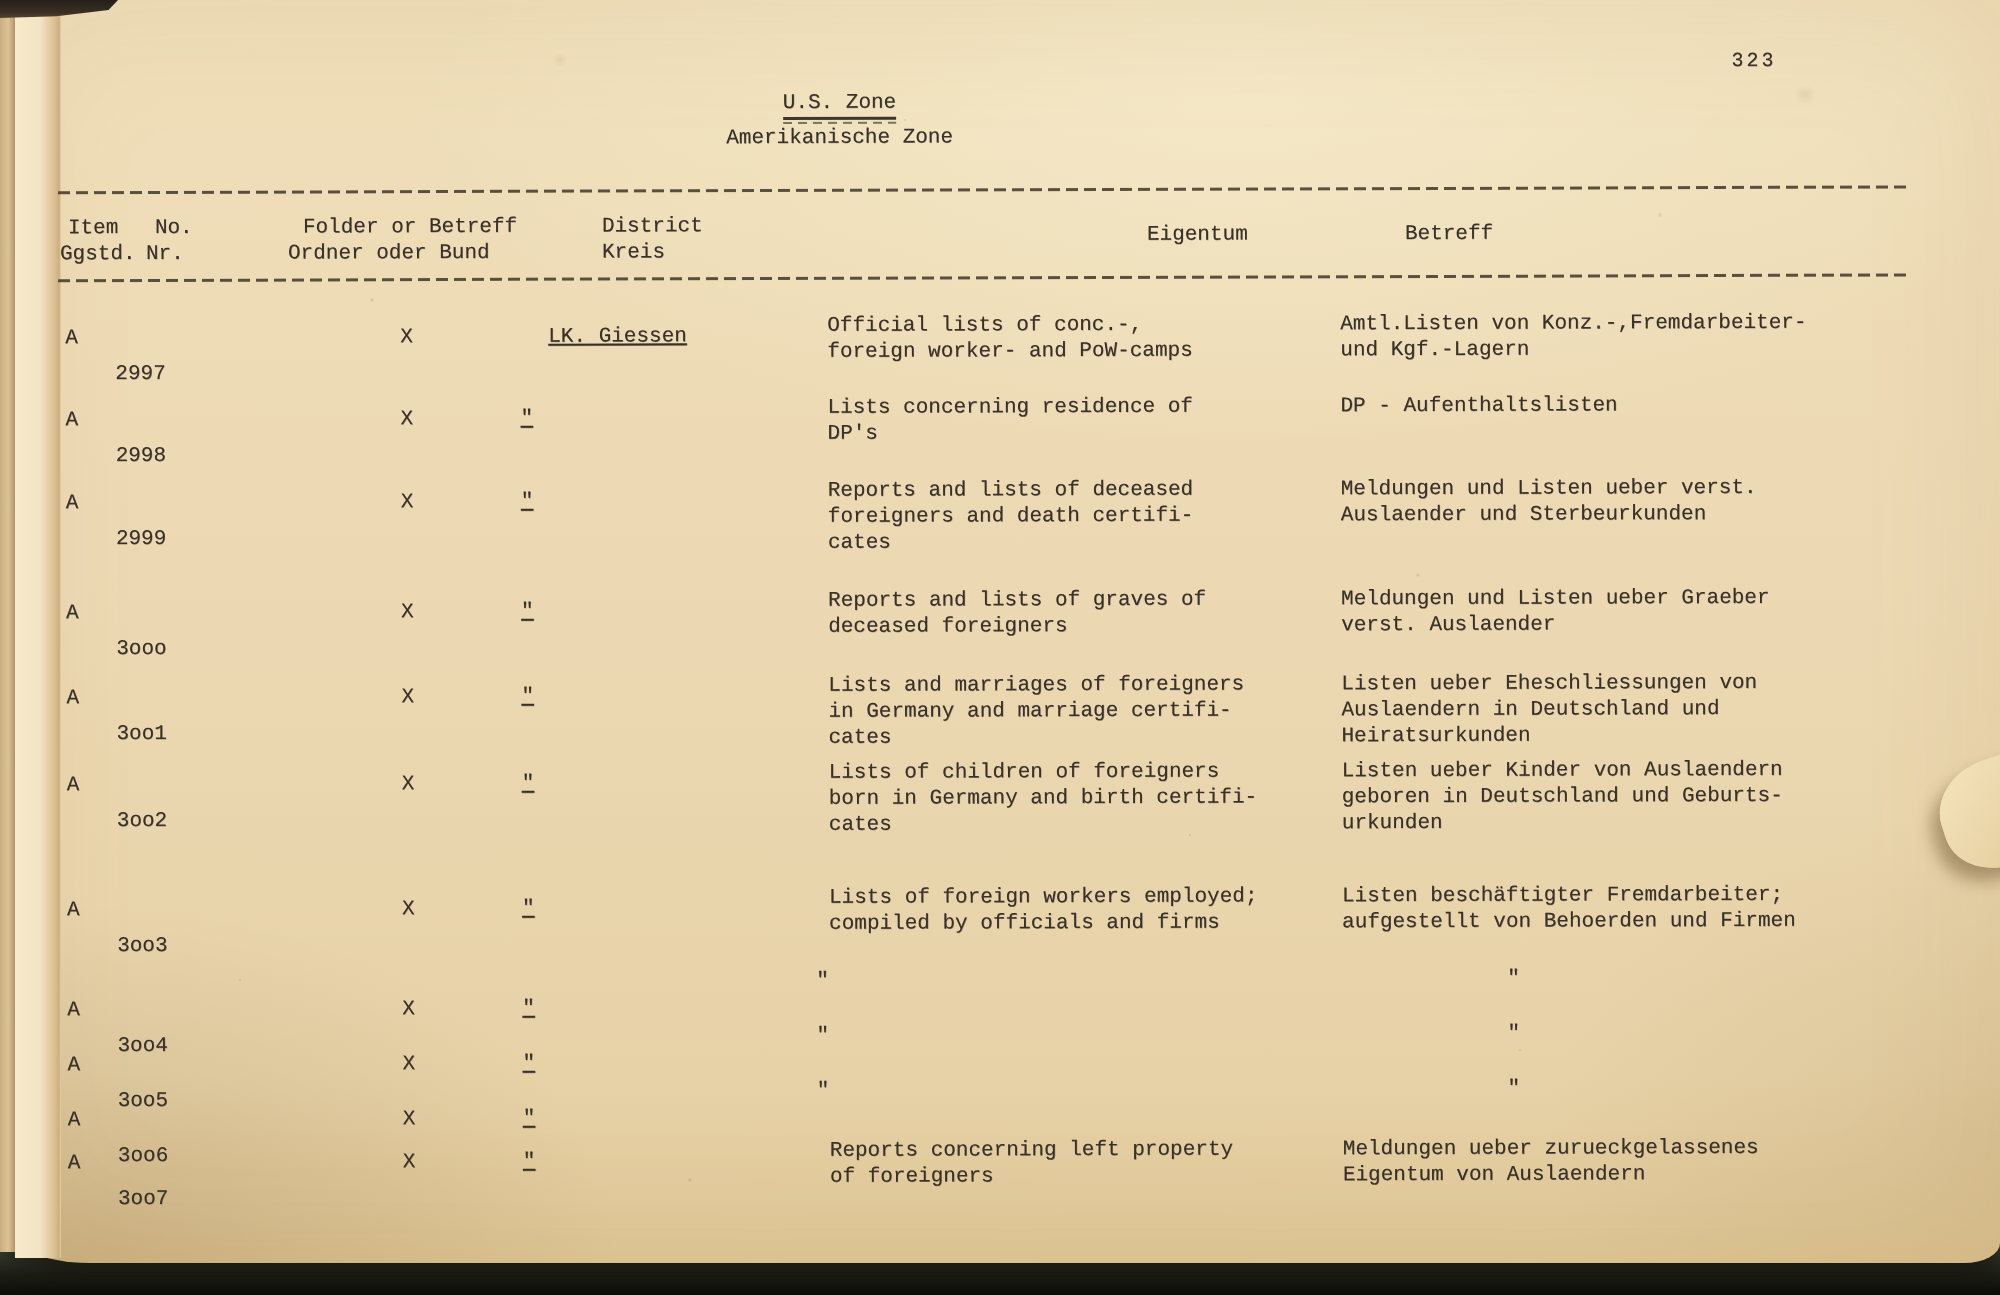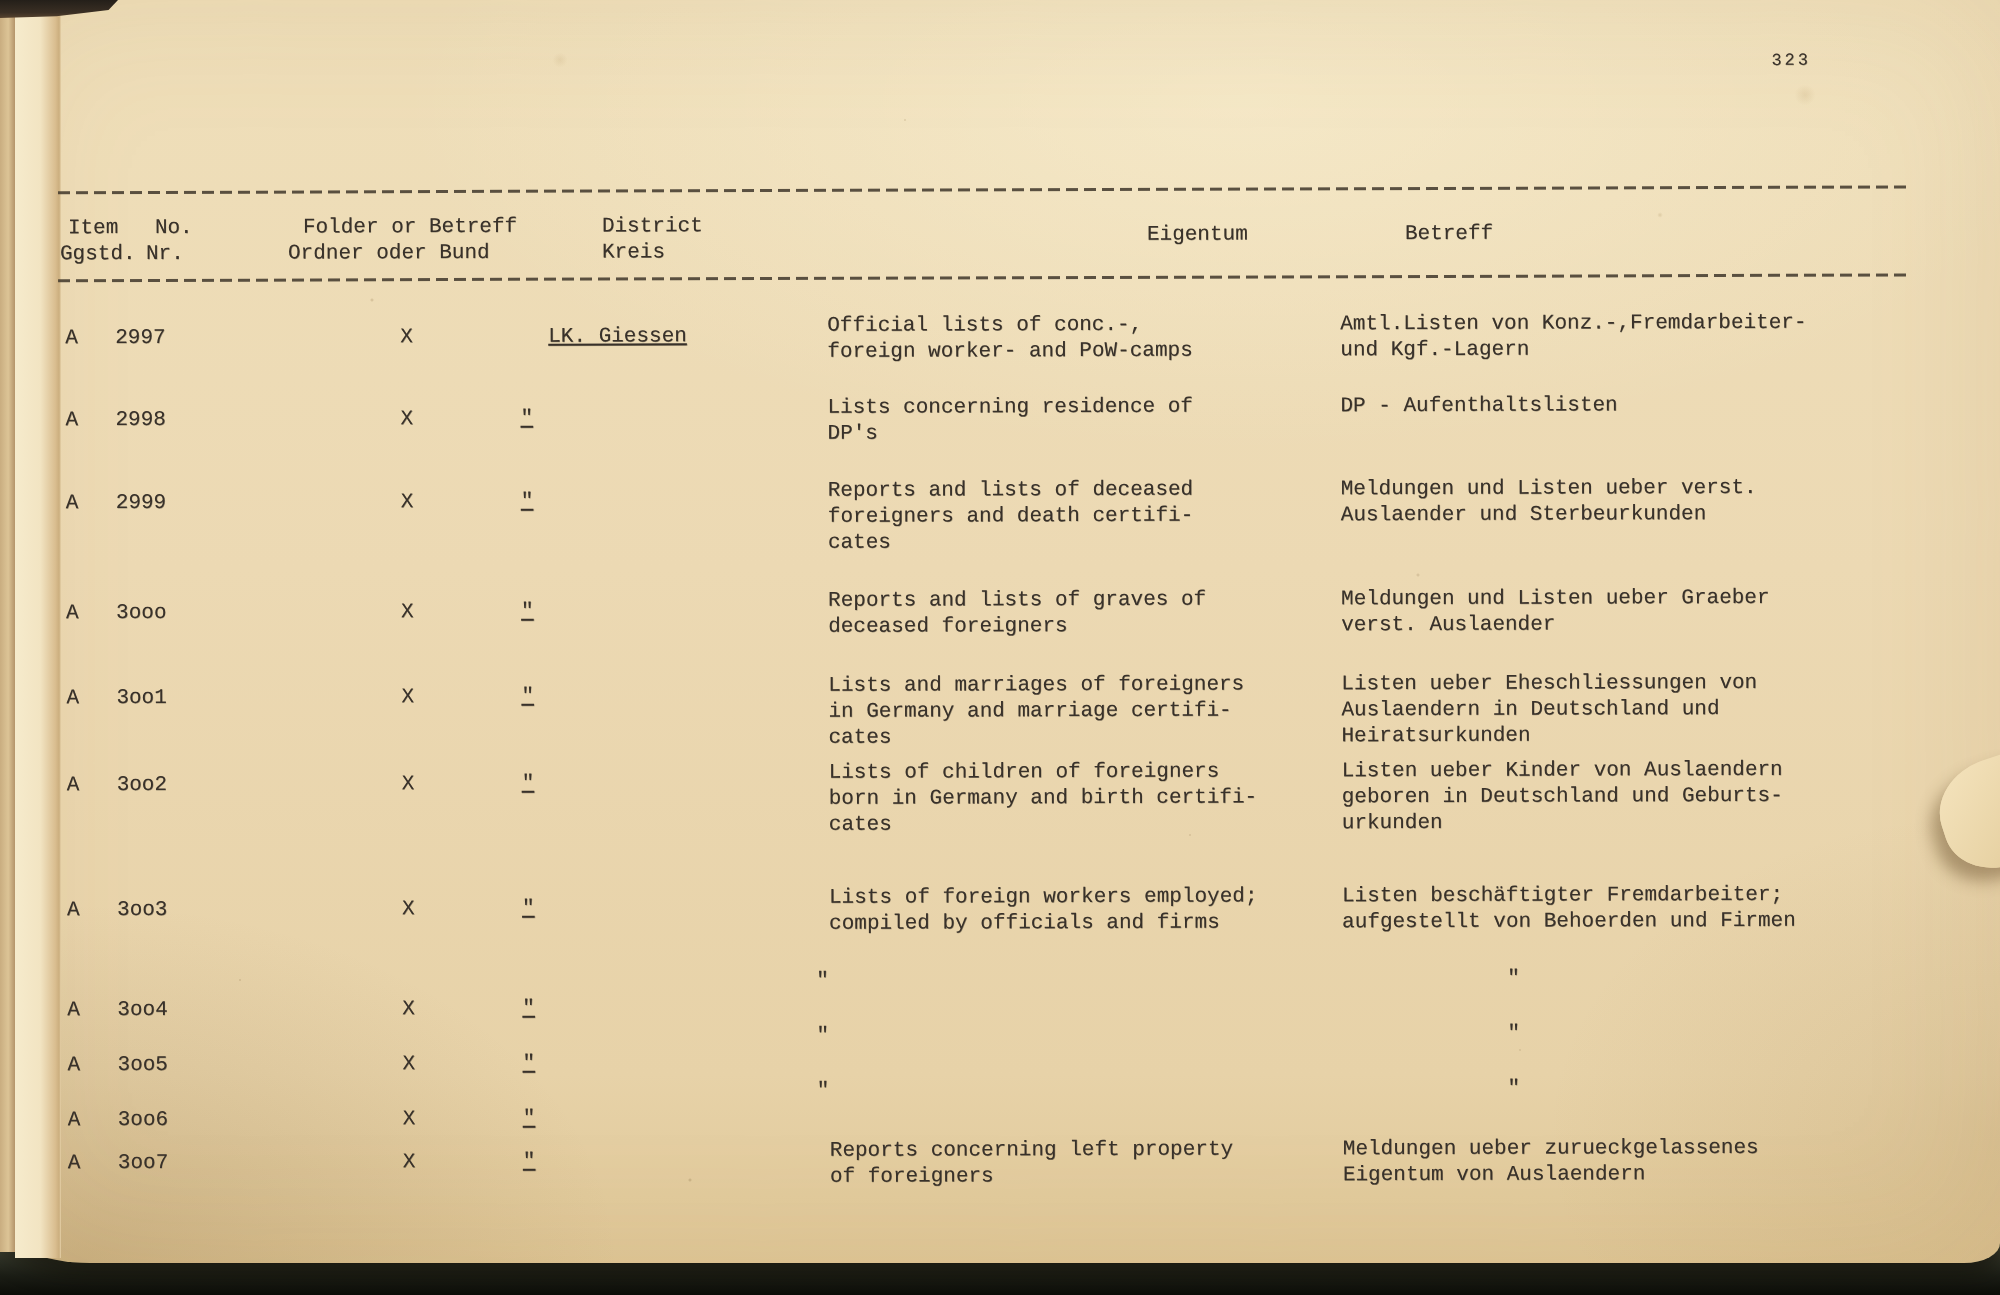--- a/index.html
+++ b/index.html
@@ -64,41 +64,41 @@
     box-shadow:-12px 10px 16px rgba(100,74,38,.45);
   }
   
   .content{
     position:absolute;inset:0;
     transform:rotate(-0.18deg);transform-origin:55% 20%;
     color:#38312a;font-size:21px;line-height:26px;
     text-shadow:0.4px 0.5px 0.4px rgba(52,44,34,.45);
   }
   .abs{position:absolute;white-space:pre;}
-  .pageno{left:1732px;top:50px;font-size:17px;letter-spacing:3px;margin-left:40px;}
+  .pageno{left:1732px;top:50px;font-size:20px;letter-spacing:3px;}
   .titleblock{position:absolute;left:840px;top:89px;transform:translateX(-50%);text-align:center;}
   .title{display:inline-block;}
   .u-line{height:2.5px;background:#3f372c;margin-top:1px;}
   .u-line.dash{margin-top:2px;opacity:.65;
     background:repeating-linear-gradient(90deg,#3f372c 0 9px,transparent 9px 15px);}
   .subtitle{margin-top:1px;}
   .dashline{
     position:absolute;left:58px;width:1850px;height:3px;opacity:.88;
     background:repeating-linear-gradient(90deg,#453c2f 0 12px,transparent 12px 18px);
   }
   .dash1{top:188px;} .dash2{top:276px;}
   
   .rows{position:absolute;left:0;top:0;width:2000px;}
   .row{
     position:absolute;left:0;width:1965px;display:flex;align-items:flex-start;
     padding-left:65px;box-sizing:border-box;
   }
   .c{white-space:pre-line;}
   .c-letter{flex:0 0 50px;}
-  .c-number{flex:0 0 280px;}
+  .c-number{flex:0 0 280px;margin-top:36px;}
   .c-folder{flex:0 0 153px;padding-left:5px;box-sizing:border-box;}
   .c-district{flex:0 0 279px;text-decoration:underline;}
   .c-subject{flex:0 0 513px;}
   .c-betreff{flex:1 1 auto;}
   .c-letter,.c-number,.c-folder,.c-district{transform:translateY(10px);}
   .row.short .c-letter,.row.short .c-number,
   .row.short .c-folder,.row.short .c-district{transform:translateY(27px);}
   .c-district.ditto{text-indent:-28px;}
   .c-subject.ditto{text-indent:-13px;}
   .c-betreff.ditto{padding-left:165px;}
@@ -110,20 +110,28 @@
   <div class="shelf"></div>
   <div class="paper"></div>
   <div class="under-strip"></div>
   <div class="left-strip"></div>
   <div class="corner-patch"></div>
   <div class="curl"></div>
 
   <div class="content">
     <div class="abs pageno">323</div>
 
+    <div class="titleblock">
+      <div class="title">
+        <span>U.S. Zone</span>
+        <div class="u-line"></div>
+        <div class="u-line dash"></div>
+      </div>
+      <div class="subtitle">Amerikanische Zone</div>
+    </div>
 
     <div class="dashline dash1"></div>
 
     <div>
       <div class="abs" style="left:68px;top:212px">Item</div>
       <div class="abs" style="left:155px;top:212px">No.</div>
       <div class="abs" style="left:60px;top:238px">Ggstd.</div>
       <div class="abs" style="left:146px;top:238px">Nr.</div>
       <div class="abs" style="left:303px;top:212px">Folder or Betreff</div>
       <div class="abs" style="left:288px;top:238px">Ordner oder Bund</div>

